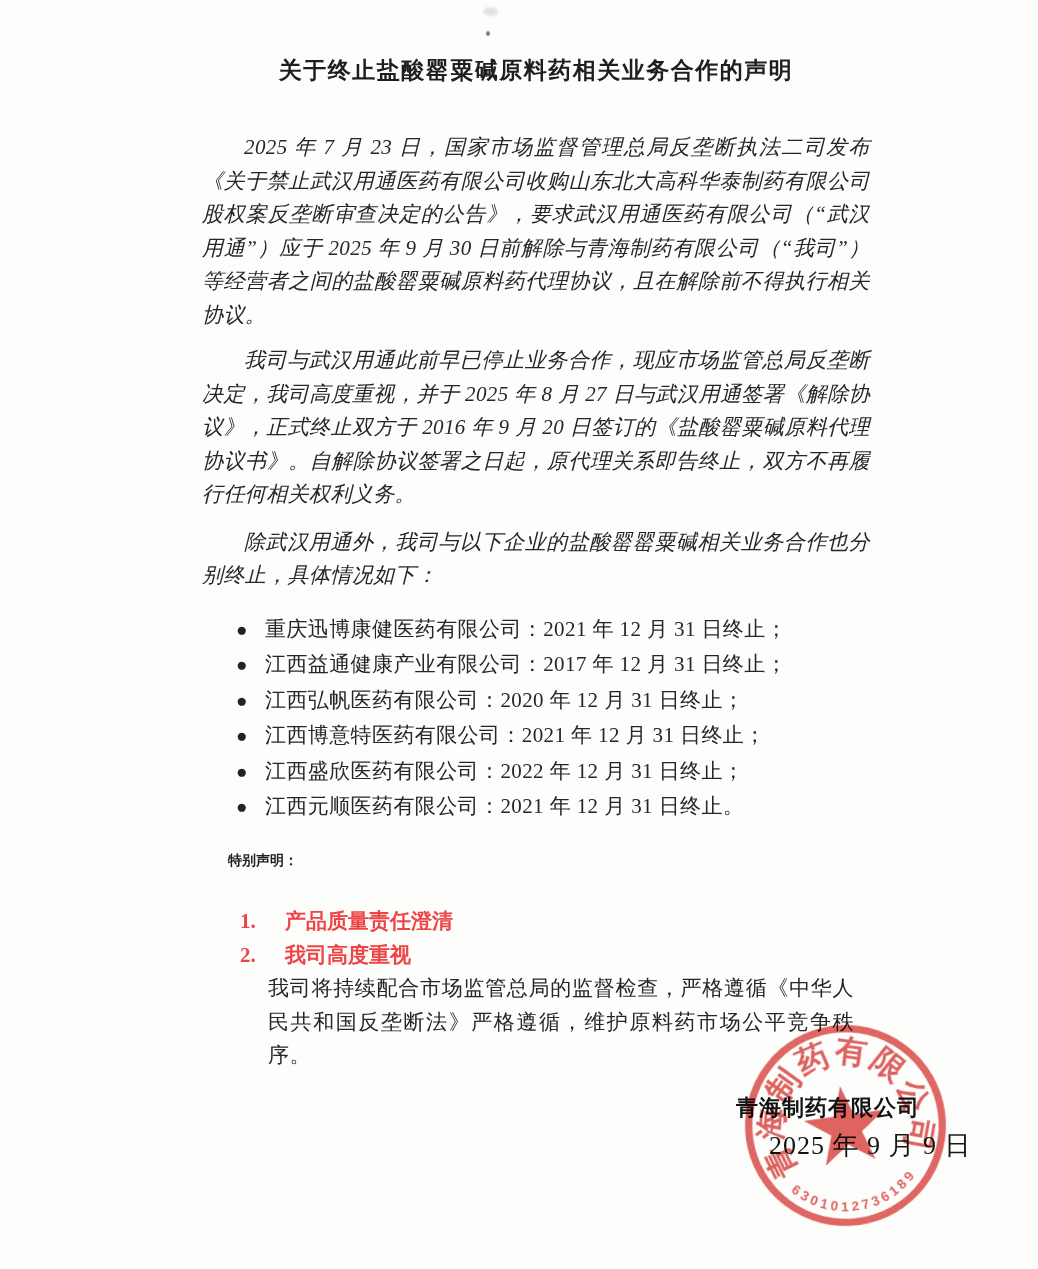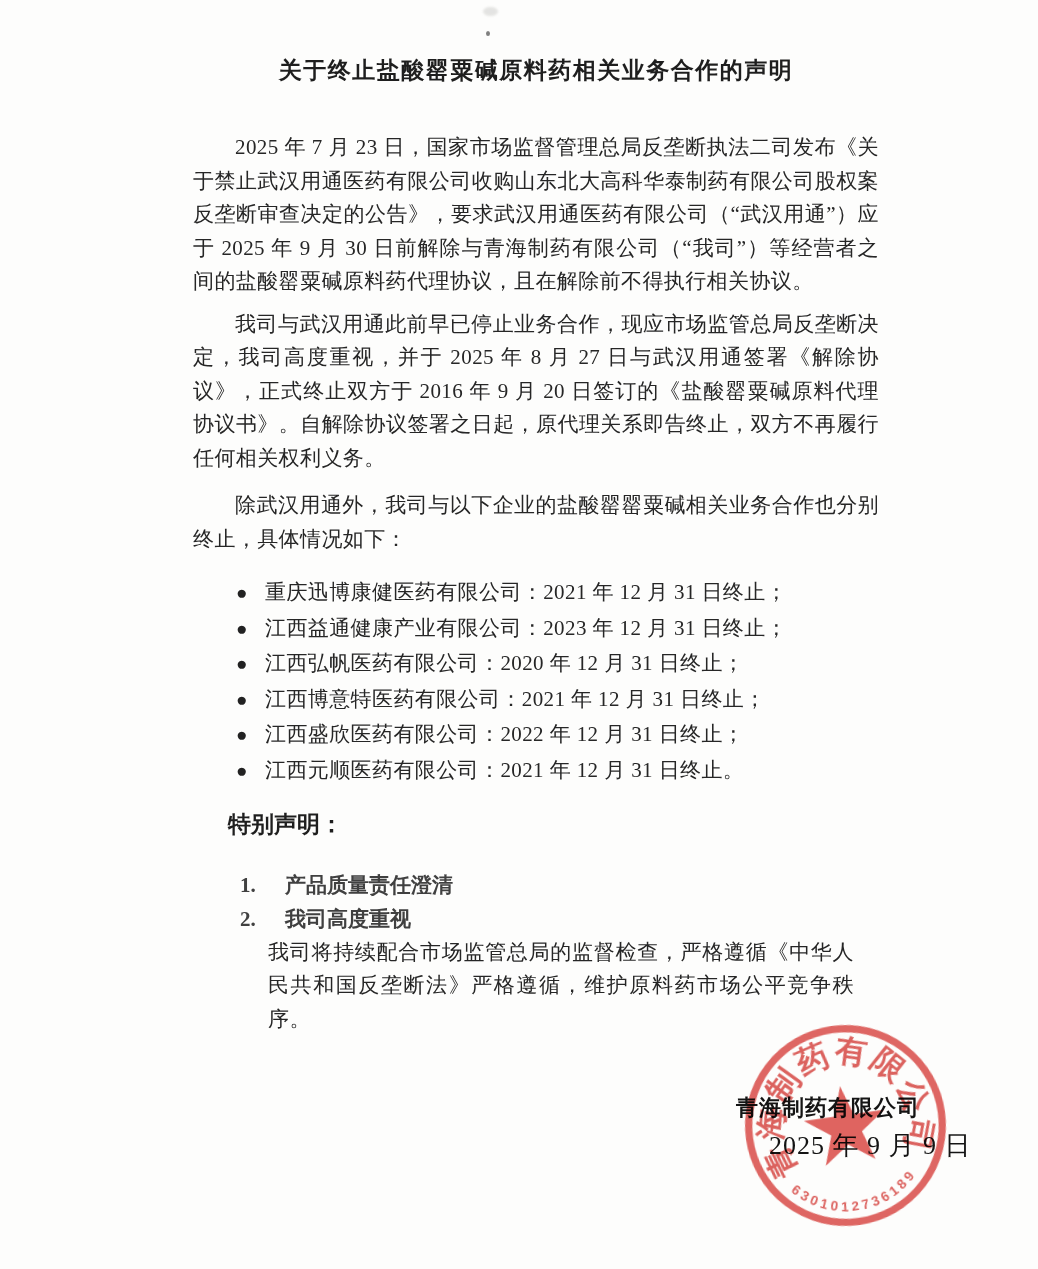--- a/index.html
+++ b/index.html
@@ -16,26 +16,27 @@
   .doc-title{
     margin:55px 0 0 0;
     text-align:center;
     font-family:"Liberation Sans","DejaVu Sans",sans-serif;
     font-weight:bold;
     font-size:23px;
     letter-spacing:1.5px;
     color:#1e1e1e;
   }
   .para{
-    margin:3px;
+    margin:12px;
     font-size:21px;
     line-height:33.5px;
     text-indent:2em;
     text-align:justify;
     letter-spacing:.4px;
+    font-style:italic;
   }
   .para.first{margin-top:45px;}
   .para.p2{margin-top:9px;}
   .para.p3{margin-top:14px;}
   ul.term-list{
     list-style:none;
     margin:19px 0 0 0;
     padding:0 0 0 46px;
   }
   ul.term-list li{
@@ -45,32 +46,32 @@
   }
   .bullet{
     display:inline-block;
     width:29px;
     font-size:19px;
     color:#222;
   }
   .special-heading{
     margin:19px 0 0 0;
     padding-left:38px;
-    font-size:23px;
+    font-size:14px;
     font-weight:bold;
     line-height:34px;
     color:#1e1e1e;
   }
   .numbered-item{margin:0;}
   .item-head{
     padding-left:50px;
     font-size:21px;
     font-weight:bold;
     line-height:34px;
-    color:#404040;
+    color:#ef4444;
   }
   .item-head.first{margin-top:26px;}
   .item-num{display:inline-block;width:45px;}
   .item-body{
     margin:0;
     padding-left:78px;
     padding-right:28px;
     font-size:21px;
     line-height:33.5px;
     text-align:justify;
@@ -138,21 +139,21 @@
   <div class="content">
 
     <h1 class="doc-title">关于终止盐酸罂粟碱原料药相关业务合作的声明</h1>
 
     <p class="para first">2025 年 7 月 23 日，国家市场监督管理总局反垄断执法二司发布《关于禁止武汉用通医药有限公司收购山东北大高科华泰制药有限公司股权案反垄断审查决定的公告》，要求武汉用通医药有限公司（“武汉用通”）应于 2025 年 9 月 30 日前解除与青海制药有限公司（“我司”）等经营者之间的盐酸罂粟碱原料药代理协议，且在解除前不得执行相关协议。</p>
     <p class="para p2">我司与武汉用通此前早已停止业务合作，现应市场监管总局反垄断决定，我司高度重视，并于 2025 年 8 月 27 日与武汉用通签署《解除协议》，正式终止双方于 2016 年 9 月 20 日签订的《盐酸罂粟碱原料代理协议书》。自解除协议签署之日起，原代理关系即告终止，双方不再履行任何相关权利义务。</p>
     <p class="para p3">除武汉用通外，我司与以下企业的盐酸罂罂粟碱相关业务合作也分别终止，具体情况如下：</p>
 
     <ul class="term-list">
       <li><span class="bullet">●</span><span>重庆迅博康健医药有限公司：2021 年 12 月 31 日终止；</span></li>
-      <li><span class="bullet">●</span><span>江西益通健康产业有限公司：2023 年 12 月 31 日终止；</span></li>
+      <li><span class="bullet">●</span><span>江西益通健康产业有限公司：2017 年 12 月 31 日终止；</span></li>
       <li><span class="bullet">●</span><span>江西弘帆医药有限公司：2020 年 12 月 31 日终止；</span></li>
       <li><span class="bullet">●</span><span>江西博意特医药有限公司：2021 年 12 月 31 日终止；</span></li>
       <li><span class="bullet">●</span><span>江西盛欣医药有限公司：2022 年 12 月 31 日终止；</span></li>
       <li><span class="bullet">●</span><span>江西元顺医药有限公司：2021 年 12 月 31 日终止。</span></li>
     </ul>
 
     <div class="special-heading">特别声明：</div>
 
     <div class="numbered-item">
       <div class="item-head first">

